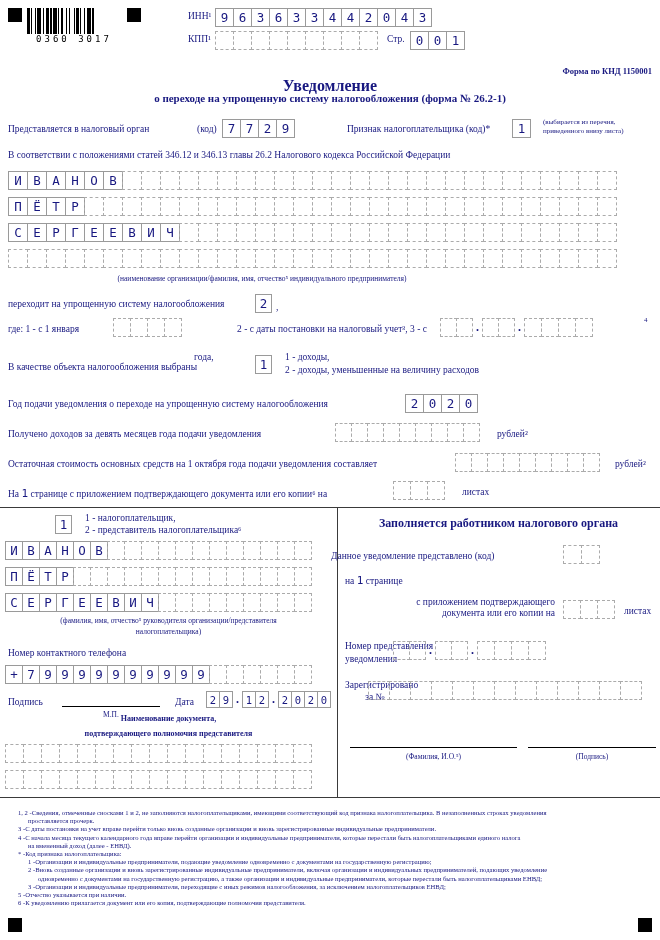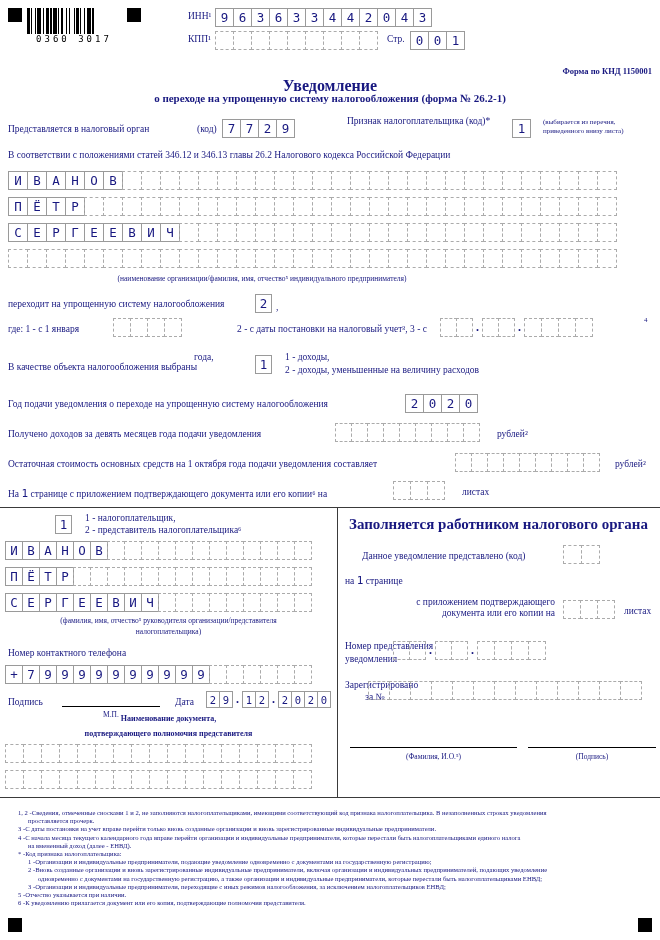--- a/index.html
+++ b/index.html
@@ -135,21 +135,21 @@
   <div class="abs center b" style="left:0;top:92px;width:660px;font-size:11px;">о переходе на упрощенную систему налогообложения (форма № 26.2-1)</div>
 
   <div class="abs lbl" style="left:8px;top:124px;">Представляется в налоговый орган</div>
   <div class="abs lbl" style="left:197px;top:124px;">(код)</div>
   <div class="abs cells c19" style="left:222px;top:119px;">
       <span class="cell filled">7</span>
       <span class="cell filled">7</span>
       <span class="cell filled">2</span>
       <span class="cell filled">9</span>
     </div>
-  <div class="abs lbl" style="left:347px;top:116px;">Признак налогоплательщика  (код)*</div>
+  <div class="abs lbl" style="left:347px;top:124px;">Признак налогоплательщика  (код)*</div>
   <div class="abs cells c19" style="left:512px;top:119px;">
       <span class="cell filled">1</span>
     </div>
   <div class="abs small" style="left:543px;top:118px;width:115px;">
     <div>(выбирается из перечня,</div>
     <div>приведенного внизу листа)</div>
   </div>
 
   <div class="abs lbl" style="left:8px;top:150px;">В соответствии с положениями статей 346.12 и 346.13 главы 26.2 Налогового кодекса Российской Федерации</div>
 
@@ -534,23 +534,23 @@
       <span class="cell empty"></span>
       <span class="cell empty"></span>
       <span class="cell empty"></span>
       <span class="cell empty"></span>
       <span class="cell empty"></span>
       <span class="cell empty"></span>
       <span class="cell empty"></span>
       <span class="cell empty"></span>
     </div>
 
-  <div class="abs center b" style="left:345px;top:516px;width:307px;font-size:15px;">Заполняется работником налогового органа</div>
-
-  <div class="abs lbl" style="left:362px;top:551px;">Данное уведомление представлено (код)</div>
+  <div class="abs center b" style="left:345px;top:516px;width:307px;font-size:12px;">Заполняется работником налогового органа</div>
+
+  <div class="abs lbl" style="left:331px;top:551px;">Данное уведомление представлено (код)</div>
   <div class="abs cells c19" style="left:563px;top:545px;">
       <span class="cell empty"></span>
       <span class="cell empty"></span>
     </div>
 
   <div class="abs lbl" style="left:345px;top:574px;">
     <span>на</span>
     <span class="val">1</span>
     <span>странице</span>
   </div>

